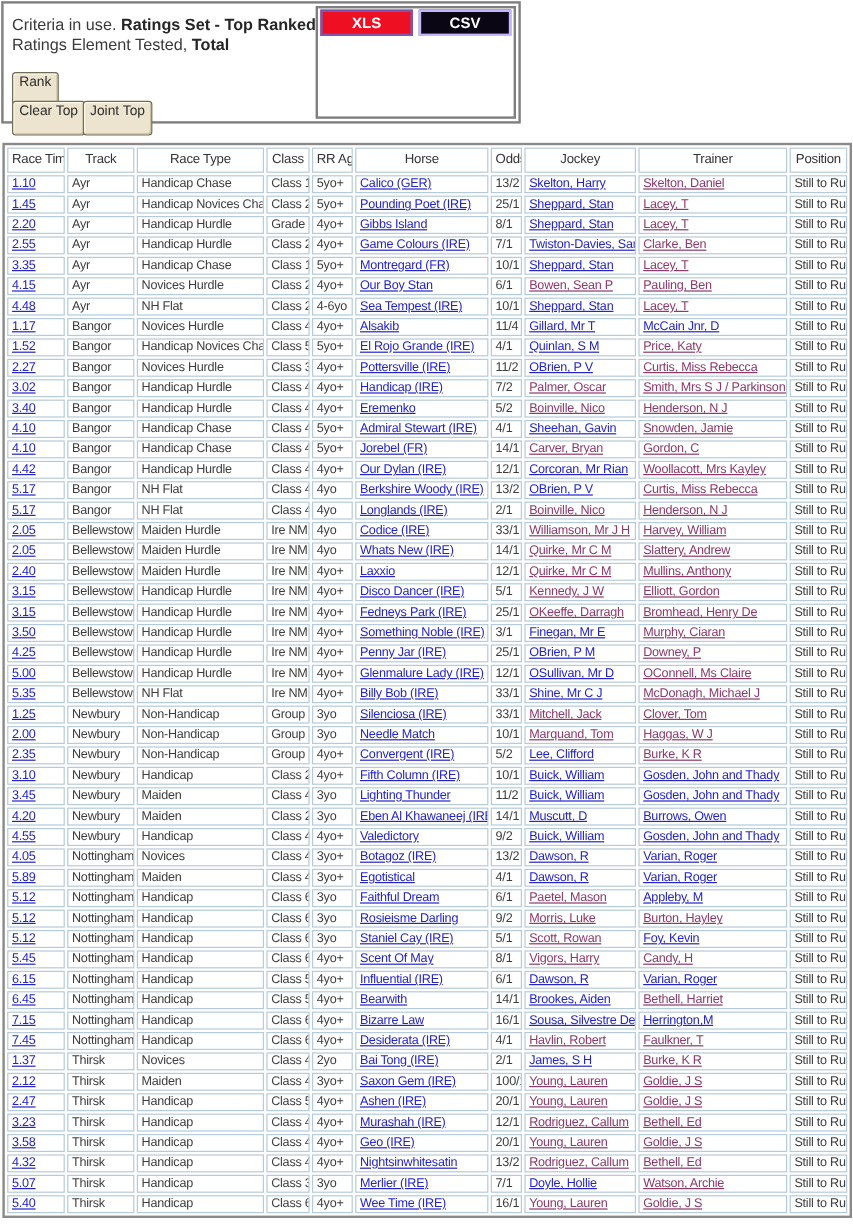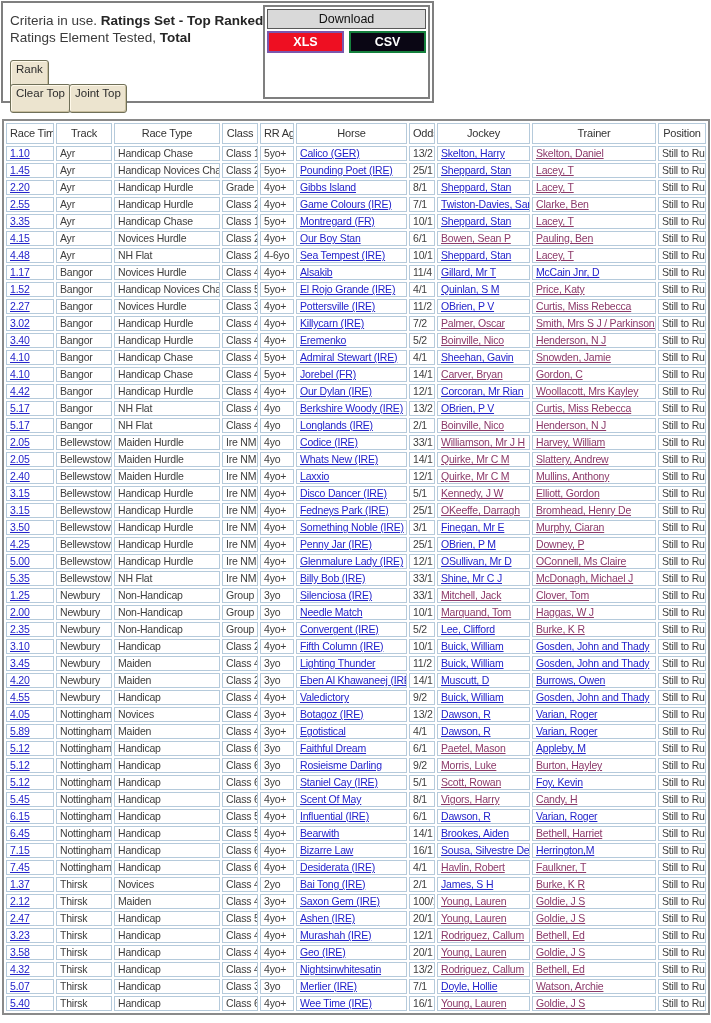--- a/index.html
+++ b/index.html
@@ -22,21 +22,21 @@
 
   
   .dlbox { position:absolute; top:2px; right:2px; width:167px; height:94px;
            border:2px solid #7f7f7f; background:#fff; }
   .dlhead { margin:2px; height:20px; line-height:19px; background:#d9d9d9;
             border:1px solid #585858; text-align:center; font-size:12.5px; color:#101010; }
   .dlbtns { display:flex; gap:5px; margin:1px 2px; }
   .dlbtn { flex:1; height:22px; font-family:"Liberation Sans", sans-serif;
            font-weight:bold; font-size:12.5px; color:#ffffff; cursor:pointer; }
   .dlbtn.xls { background:#ee0f22; border:2px solid #7b57ad; }
-  .dlbtn.csv { background:#0a0614; border:2px solid #15803d; }
+  .dlbtn.csv { background:#0a0614; border:2px solid #c4b5fd; }
 
   
   table.races { position:absolute; left:2px; top:119px;
                 border-collapse:separate; border-spacing:2px;
                 border:2px solid #8a8a8a; table-layout:fixed; width:708px; }
   th, td { border:1px solid #b5cadb; background:#fff; padding:0 3px;
            font-size:10.5px; line-height:13px; height:15px; letter-spacing:-0.2px;
            color:#3d3d3d; white-space:nowrap; overflow:hidden; text-align:left; }
   th { text-align:center; height:21px; line-height:19px; font-weight:normal;
        font-size:11px; color:#333; }
@@ -49,21 +49,20 @@
 <div class="topbox">
   <div class="criteria">
     <span>Criteria in use. </span><b>Ratings Set - Top Ranked Trainer</b><br>
     <span>Ratings Element Tested, </span><b>Total</b>
   </div>
   <button class="btn btn-rank">Rank</button>
   <button class="btn btn-clear">Clear Top</button>
   <button class="btn btn-joint">Joint Top</button>
 
   <div class="dlbox">
-    <div class="dlhead">Download</div>
     <div class="dlbtns">
       <button class="dlbtn xls">XLS</button>
       <button class="dlbtn csv">CSV</button>
     </div>
   </div>
 </div>
 
 <table class="races">
   <colgroup>
     <col style="width:48px">
@@ -211,21 +210,21 @@
     <td><a class="lnk">OBrien, P V</a></td>
     <td><a class="lnk visited">Curtis, Miss Rebecca</a></td>
     <td>Still to Run</td>
   </tr>
       <tr>
     <td><a class="lnk">3.02</a></td>
     <td>Bangor</td>
     <td>Handicap Hurdle</td>
     <td>Class 4</td>
     <td>4yo+</td>
-    <td><a class="lnk">Killycarn (IRE)</a></td>
+    <td><a class="lnk">Handicap (IRE)</a></td>
     <td>7/2</td>
     <td><a class="lnk visited">Palmer, Oscar</a></td>
     <td><a class="lnk visited">Smith, Mrs S J / Parkinson, J</a></td>
     <td>Still to Run</td>
   </tr>
       <tr>
     <td><a class="lnk">3.40</a></td>
     <td>Bangor</td>
     <td>Handicap Hurdle</td>
     <td>Class 4</td>

